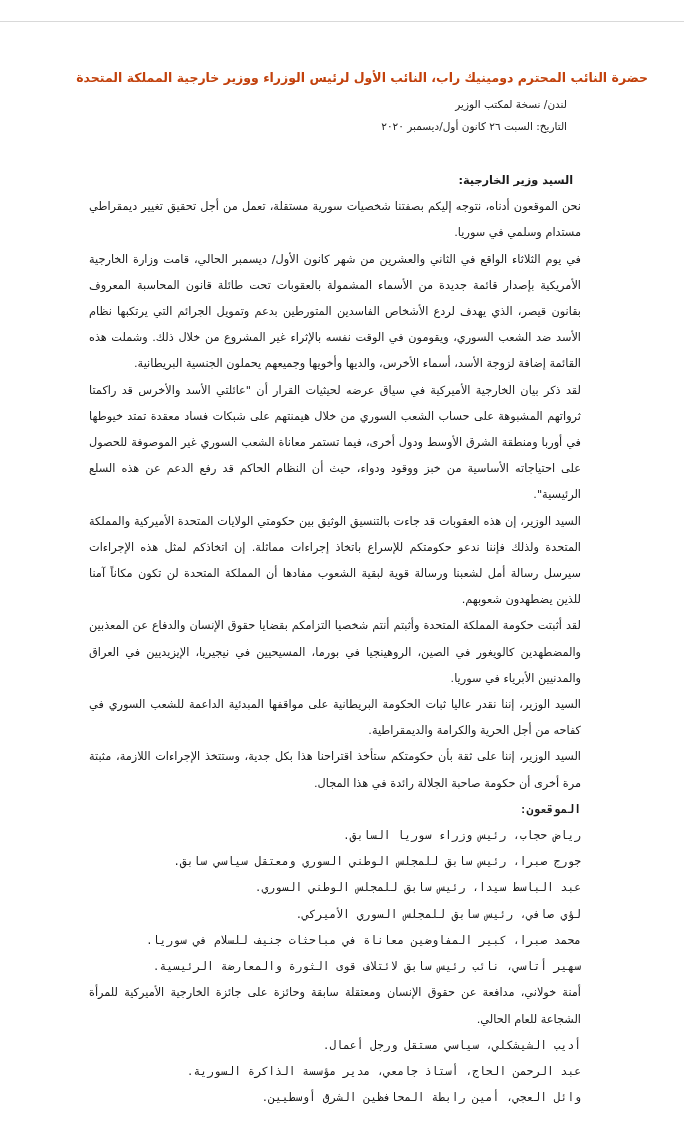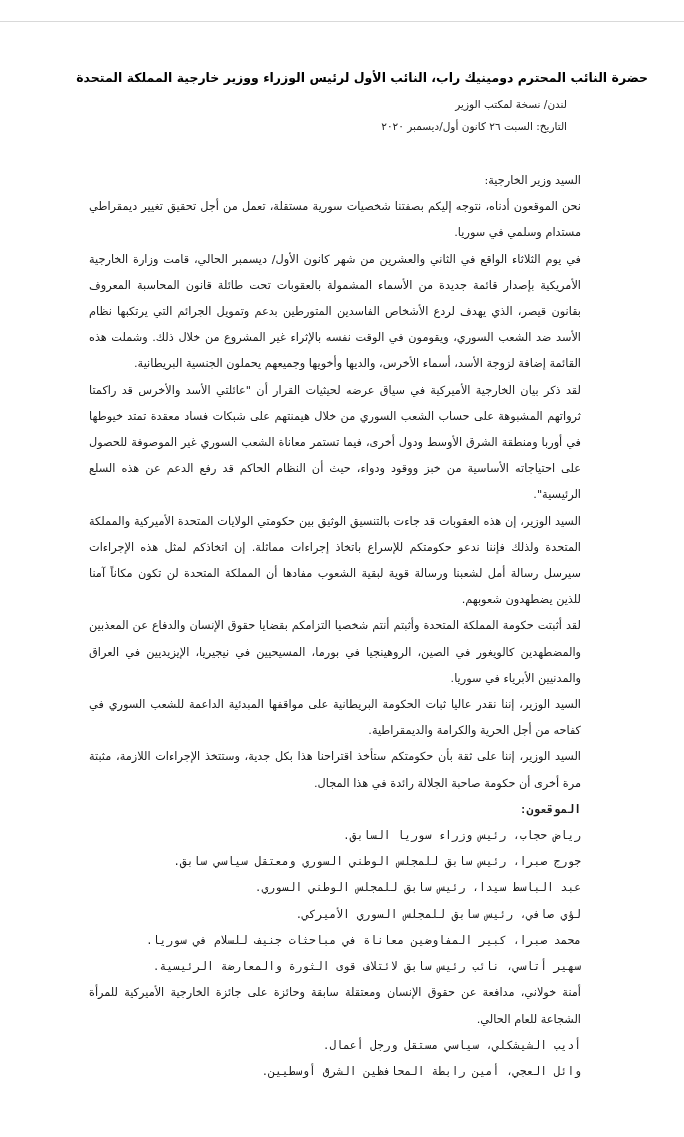--- a/index.html
+++ b/index.html
@@ -32,21 +32,21 @@
       direction: rtl;
     }
     .title {
       position: absolute;
       top: 70px;
       right: 36px;
       width: 620px;
       text-align: right;
       font-size: 12.5px;
       font-weight: bold;
-      color: #000000;
+      color: #c2410c;
       white-space: nowrap;
     }
     .meta {
       position: absolute;
       right: 117px;
       font-size: 10.5px;
       color: #222;
       white-space: nowrap;
     }
     .meta.location { top: 98px; }
@@ -56,21 +56,22 @@
       position: absolute;
       top: 168px;
       right: 103px;
       width: 492px;
       font-size: 11.3px;
       line-height: 26.2px;
       text-align: justify;
       text-align-last: right;
     }
     .salutation {
-      margin: 0 0 0 0;
+      margin: 0 8px 0 0;
+      font-weight: bold;
     }
     .para {
       margin: 0;
     }
     .signers-heading {
       font-weight: bold;
       margin: 0;
       font-family: Liberation Mono, monospace;
     }
     .signer {
@@ -102,16 +103,17 @@
     <p class="signers-heading">الموقعون:</p>
     <div>
       <p class="signer">رياض حجاب، رئيس وزراء سوريا السابق.</p>
       <p class="signer">جورج صبرا، رئيس سابق للمجلس الوطني السوري ومعتقل سياسي سابق.</p>
       <p class="signer">عبد الباسط سيدا، رئيس سابق للمجلس الوطني السوري.</p>
       <p class="signer">لؤي صافي، رئيس سابق للمجلس السوري الأميركي.</p>
       <p class="signer">محمد صبرا، كبير المفاوضين معاناة في مباحثات جنيف للسلام في سوريا.</p>
       <p class="signer">سهير أتاسي، نائب رئيس سابق لائتلاف قوى الثورة والمعارضة الرئيسية.</p>
       <p class="para">أمنة خولاني، مدافعة عن حقوق الإنسان ومعتقلة سابقة وحائزة على جائزة الخارجية الأميركية للمرأة الشجاعة للعام الحالي.</p>
       <p class="signer">أديب الشيشكلي، سياسي مستقل ورجل أعمال.</p>
+      <p class="signer">عبد الرحمن الحاج، أستاذ جامعي، مدير مؤسسة الذاكرة السورية.</p>
       <p class="signer">وائل العجي، أمين رابطة المحافظين الشرق أوسطيين.</p>
     </div>
   </div>
 </div>
 
 </body></html>

